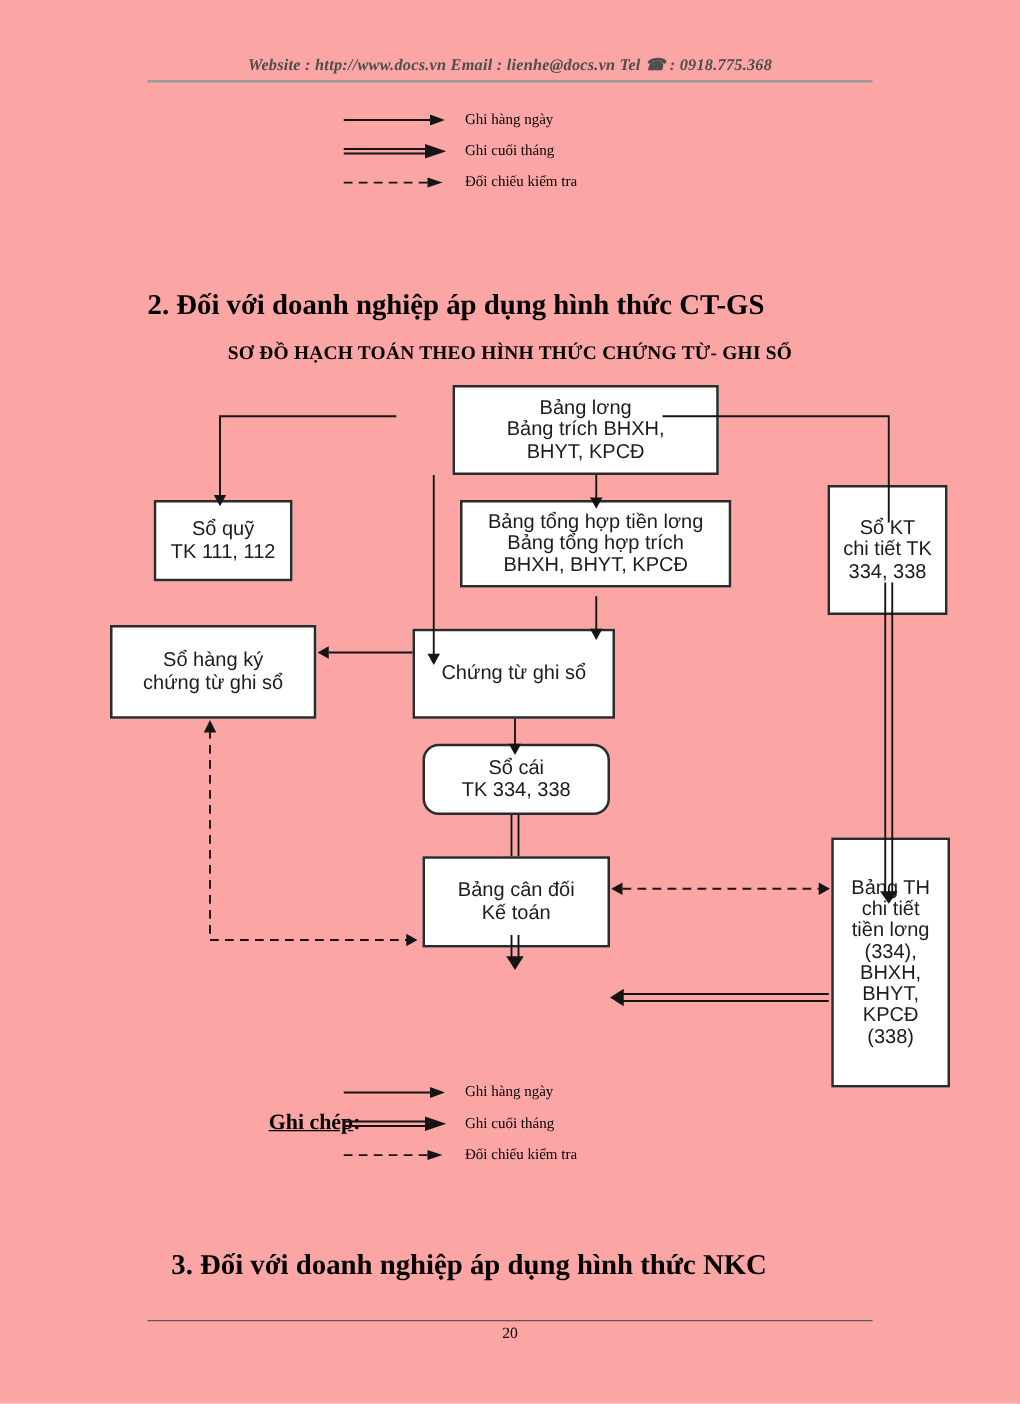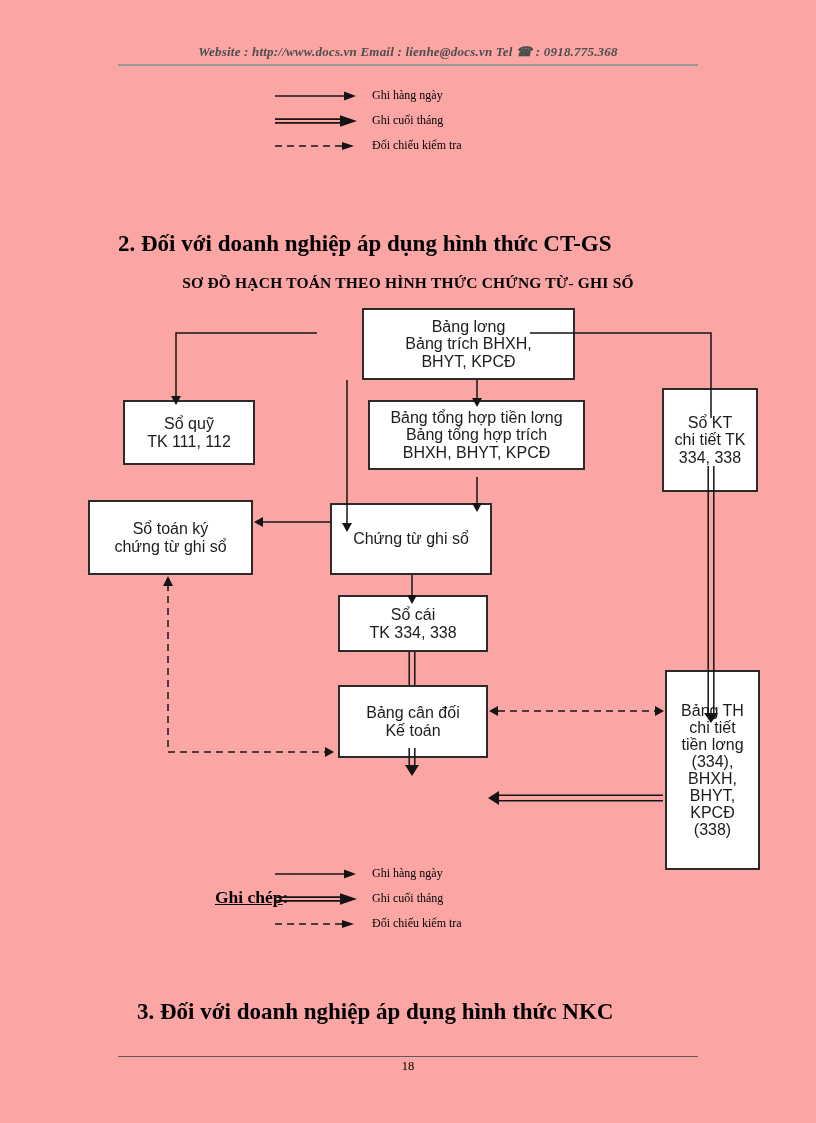--- a/index.html
+++ b/index.html
@@ -72,42 +72,42 @@
   </div>
 
   <div class="heading" style="top:231px;">2. Đối với doanh nghiệp áp dụng hình thức CT-GS</div>
   <div class="diagram-title">SƠ ĐỒ HẠCH TOÁN THEO HÌNH THỨC CHỨNG TỪ- GHI SỔ</div>
 
   <div class="dbox" style="left:317px;top:308px;width:213px;height:72px;margin-left:45px;">
     <div class="box-label">Bảng lơng
 Bảng trích BHXH,
 BHYT, KPCĐ</div>
   </div>
-  <div class="dbox" style="left:123px;top:400px;width:132px;height:65px;">
+  <div class="dbox" style="left:123px;top:400px;width:111px;height:65px;">
     <div class="box-label">Sổ quỹ
 TK 111, 112</div>
   </div>
   <div class="dbox" style="left:368px;top:400px;width:217px;height:70px;">
     <div class="box-label">Bảng tổng hợp tiền lơng
 Bảng tổng hợp trích
 BHXH, BHYT, KPCĐ</div>
   </div>
   <div class="dbox" style="left:662px;top:388px;width:96px;height:104px;">
     <div class="box-label">Sổ KT
 chi tiết TK
 334, 338</div>
   </div>
   <div class="dbox" style="left:88px;top:500px;width:165px;height:75px;">
-    <div class="box-label">Sổ toán ký
+    <div class="box-label">Sổ hàng ký
 chứng từ ghi sổ</div>
   </div>
   <div class="dbox" style="left:330px;top:503px;width:162px;height:72px;">
     <div class="box-label">Chứng từ ghi sổ</div>
   </div>
-  <div class="dbox" style="left:338px;top:595px;width:150px;height:57px;">
+  <div class="dbox" style="left:338px;top:595px;width:150px;height:57px;border-radius:13px;">
     <div class="box-label">Sổ cái
 TK 334, 338</div>
   </div>
   <div class="dbox" style="left:338px;top:685px;width:150px;height:73px;">
     <div class="box-label">Bảng cân đối
 Kế toán</div>
   </div>
   <div class="dbox" style="left:665px;top:670px;width:95px;height:200px;">
     <div class="box-label">Bảng TH
 chi tiết
@@ -189,15 +189,15 @@
         <line x1="1" y1="8" x2="68" y2="8" stroke-width="1.4" stroke-dasharray="7,5"></line>
           <polygon points="68,4 68,12 80,8"></polygon>
       </svg>
       <span class="legend-label">Đối chiếu kiểm tra</span>
     </div>
   </div>
 
   <div class="heading" style="top:999px;margin-left:19px;">3. Đối với doanh nghiệp áp dụng hình thức NKC</div>
 
   <div class="footer-rule"></div>
-  <div class="footer-num">18</div>
+  <div class="footer-num">20</div>
 
 </div>
 
 </body></html>

